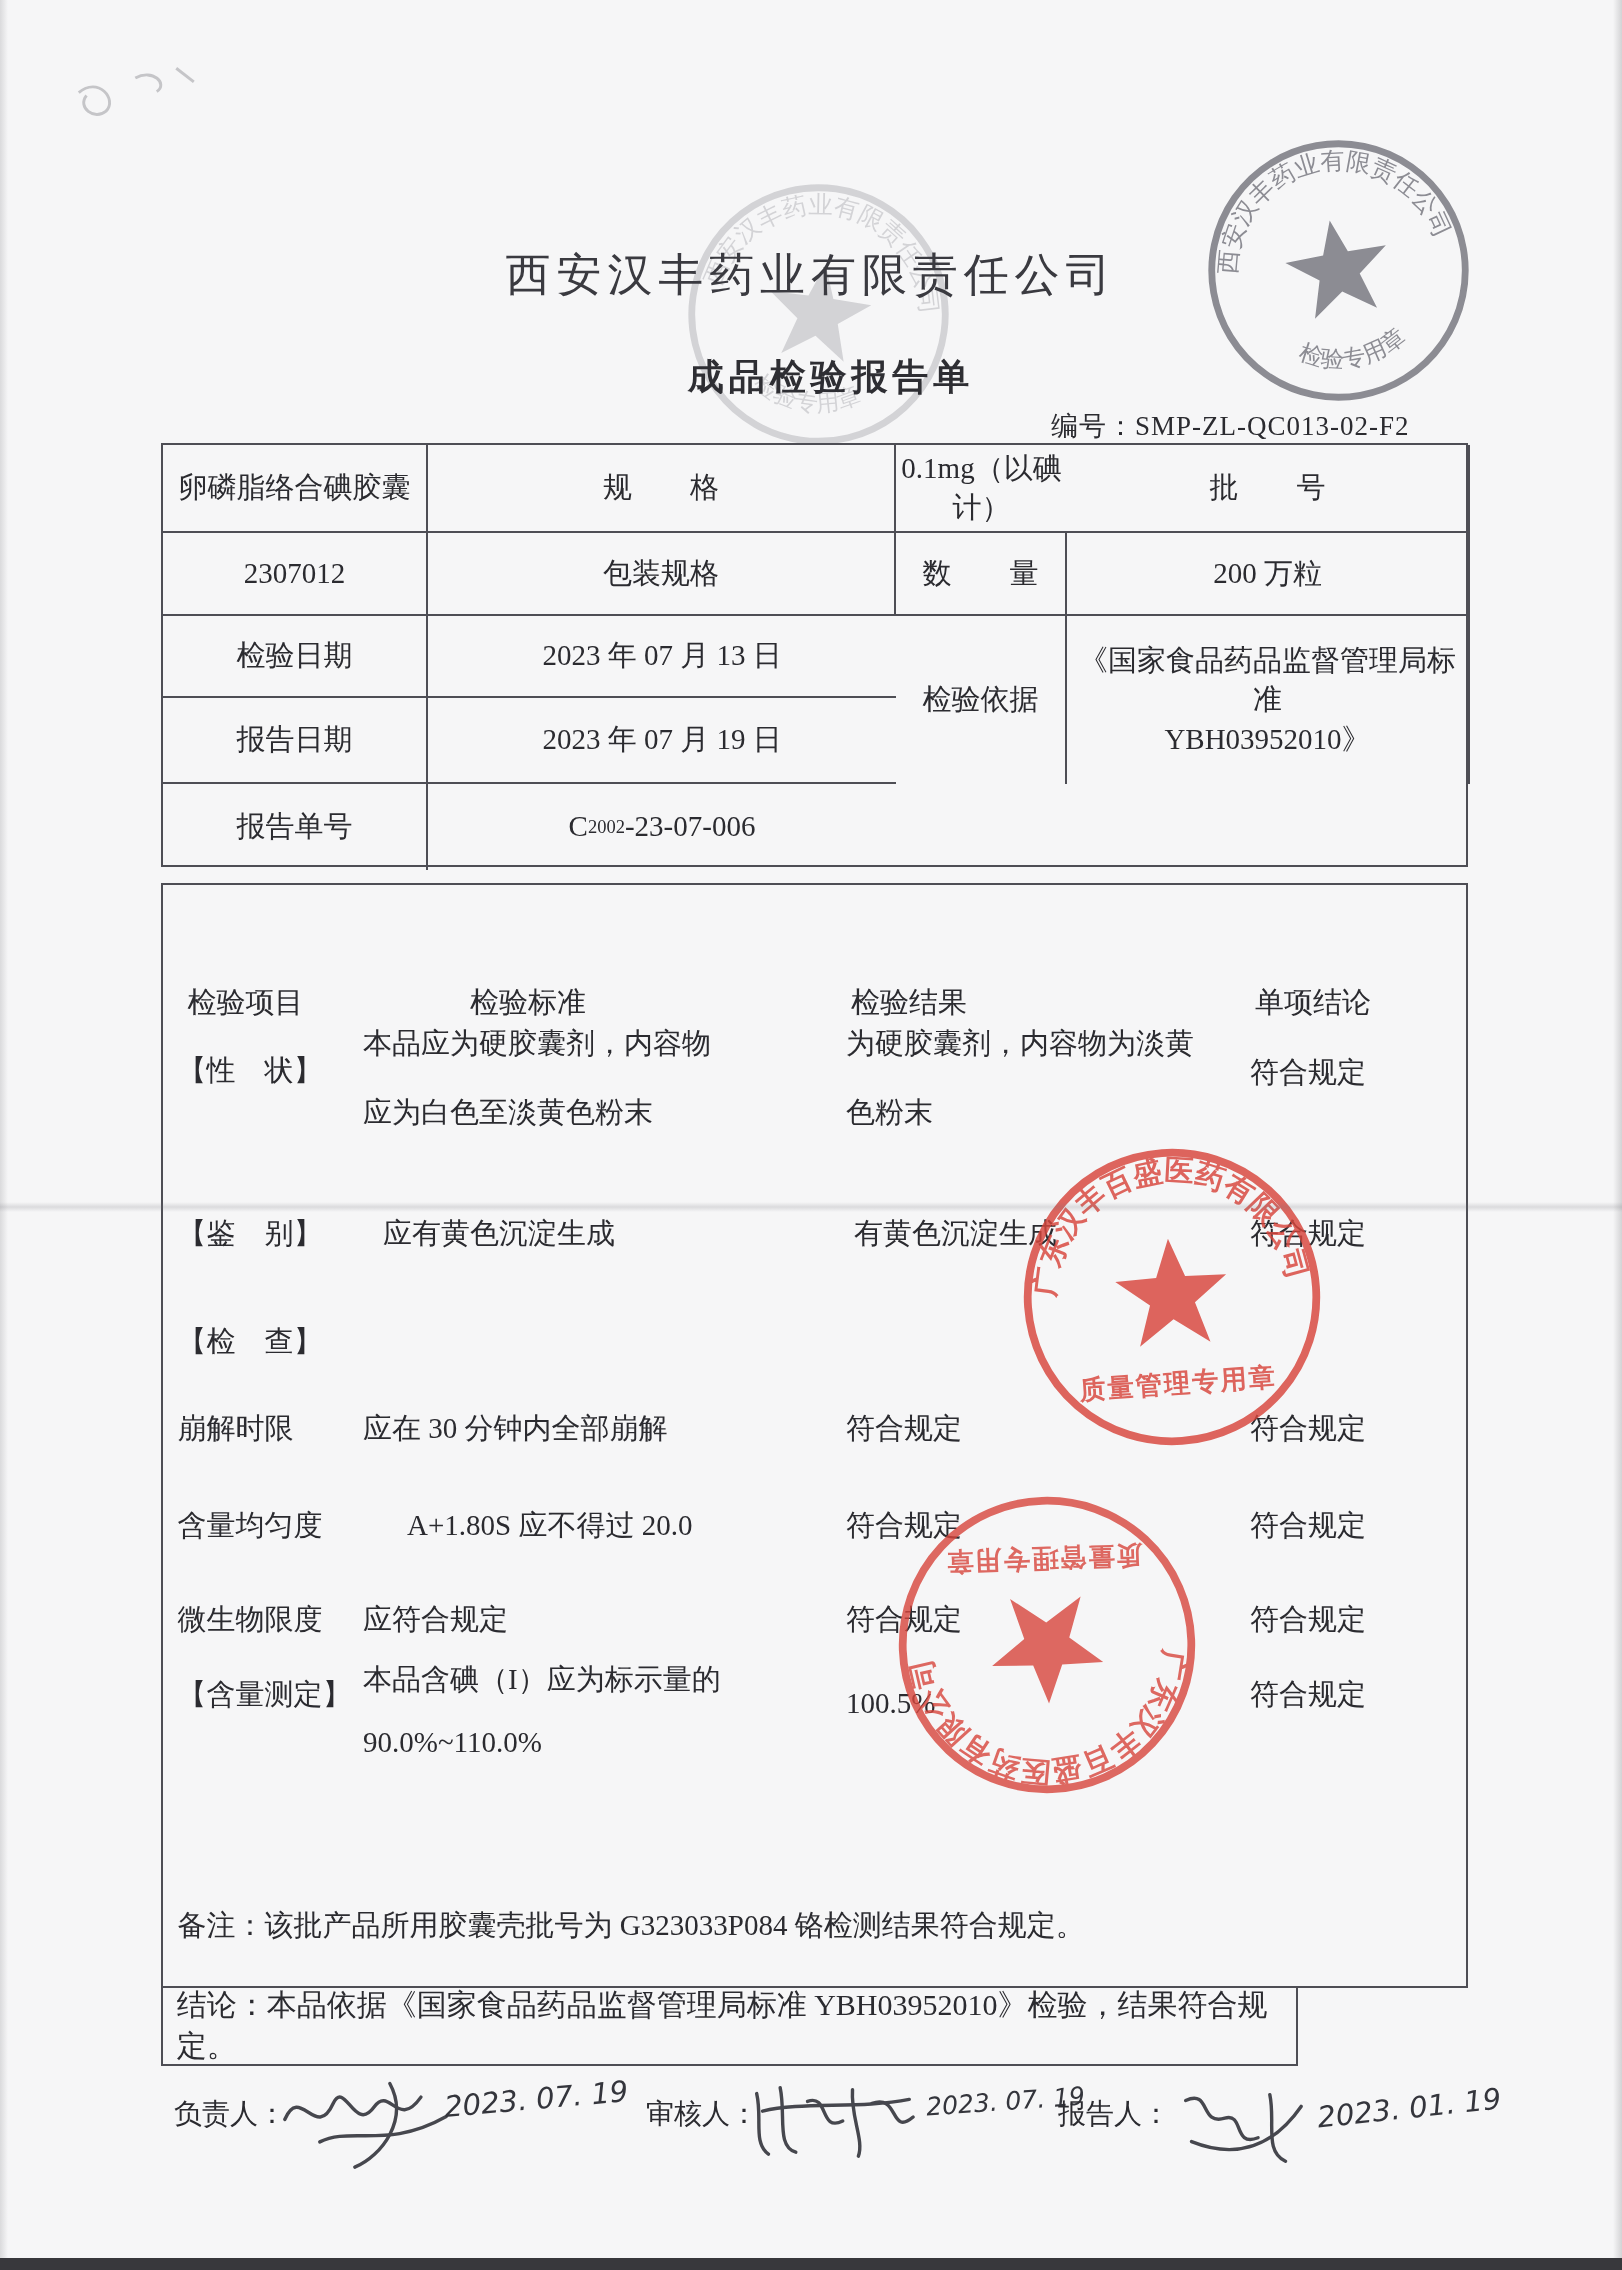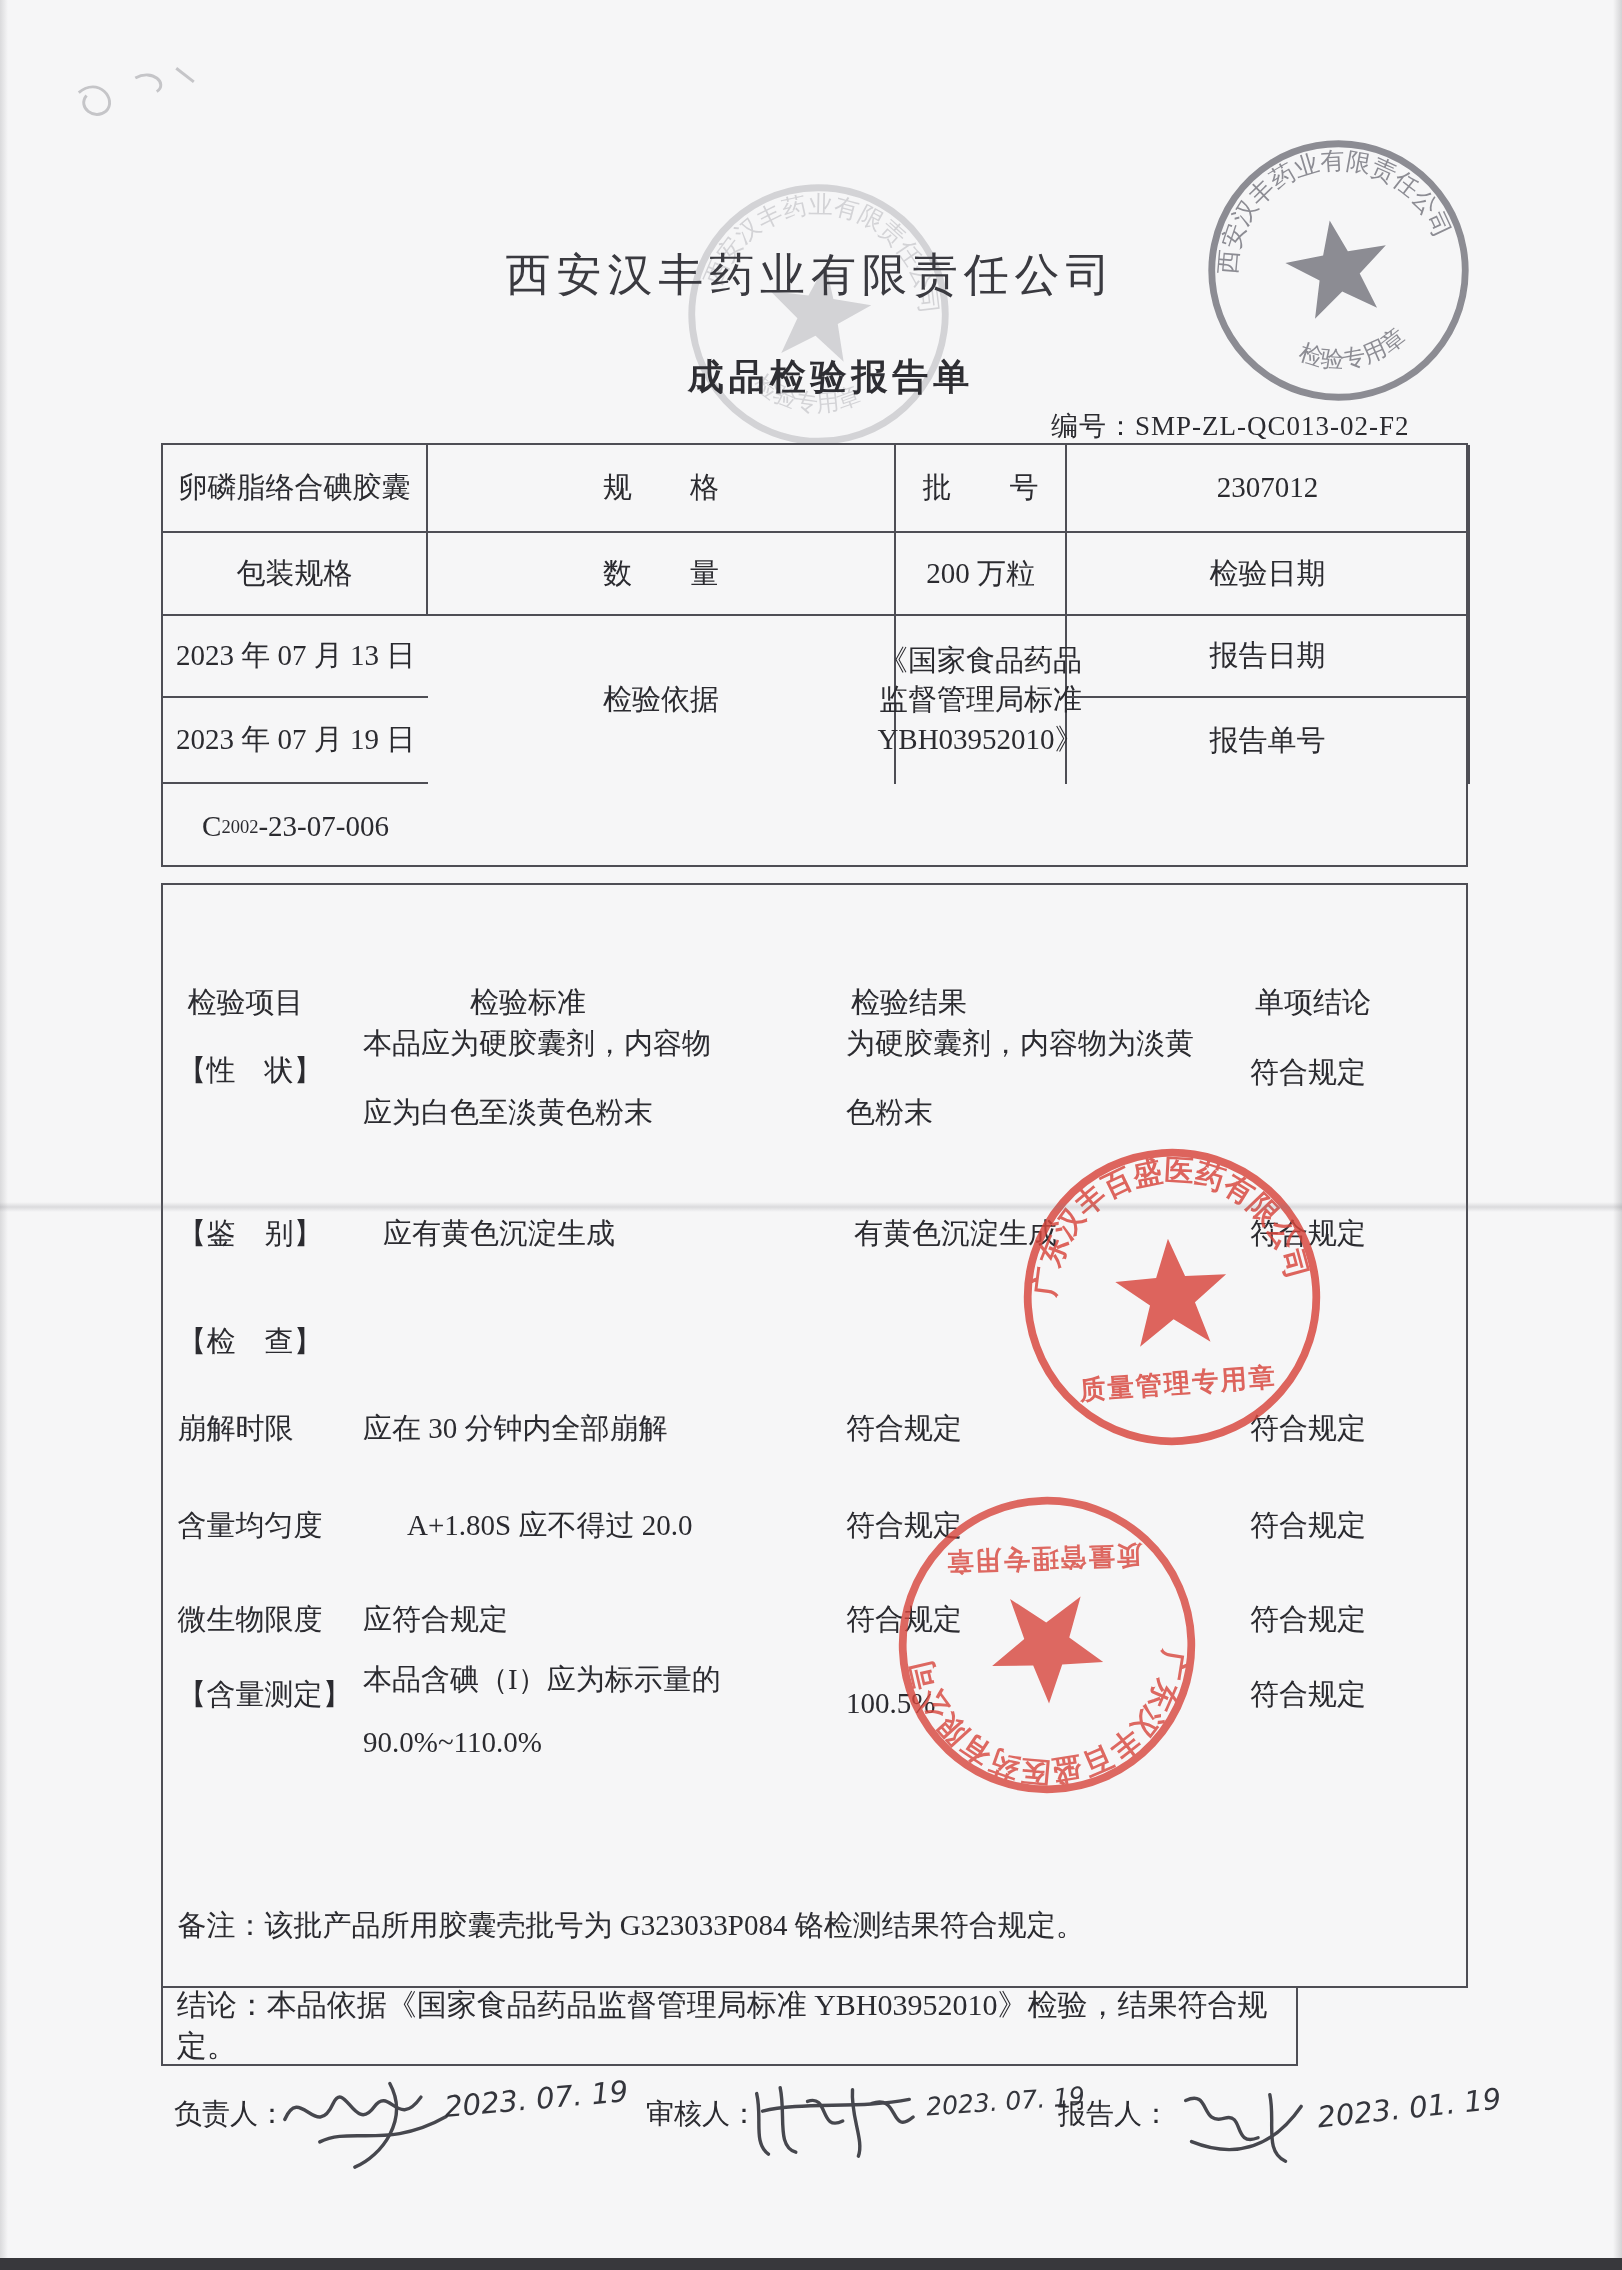--- a/index.html
+++ b/index.html
@@ -80,20 +80,21 @@
     </defs>
     <circle cx="140" cy="140" r="130" fill="none" stroke="currentColor" stroke-width="7"></circle>
     <polygon fill="currentColor" points="140,88 152.9,122.2 192.3,123 160.9,146.8 172.3,184.5 140,162 107.7,184.5 119.1,146.8 87.7,123 127.1,122.2"></polygon>
     <text font-size="25" fill="currentColor"><textPath href="#g2top" startOffset="50%" text-anchor="middle">西安汉丰药业有限责任公司</textPath></text>
     <text font-size="24" fill="currentColor"><textPath href="#g2bot" startOffset="50%" text-anchor="middle">检验专用章</textPath></text>
   </svg>
 
   <div class="info-grid">
     <div class="cell br bb">卵磷脂络合碘胶囊</div>
     <div class="cell br bb">规　　格</div>
+    <div class="cell bb">0.1mg（以碘计）</div>
 
     <div class="cell br bb">批　　号</div>
     <div class="cell br bb">2307012</div>
     <div class="cell br bb">包装规格</div>
 
     <div class="cell br bb">数　　量</div>
     <div class="cell br bb">200 万粒</div>
     <div class="cell br bb">检验日期</div>
     <div class="cell bb">2023 年 07 月 13 日</div>
 

